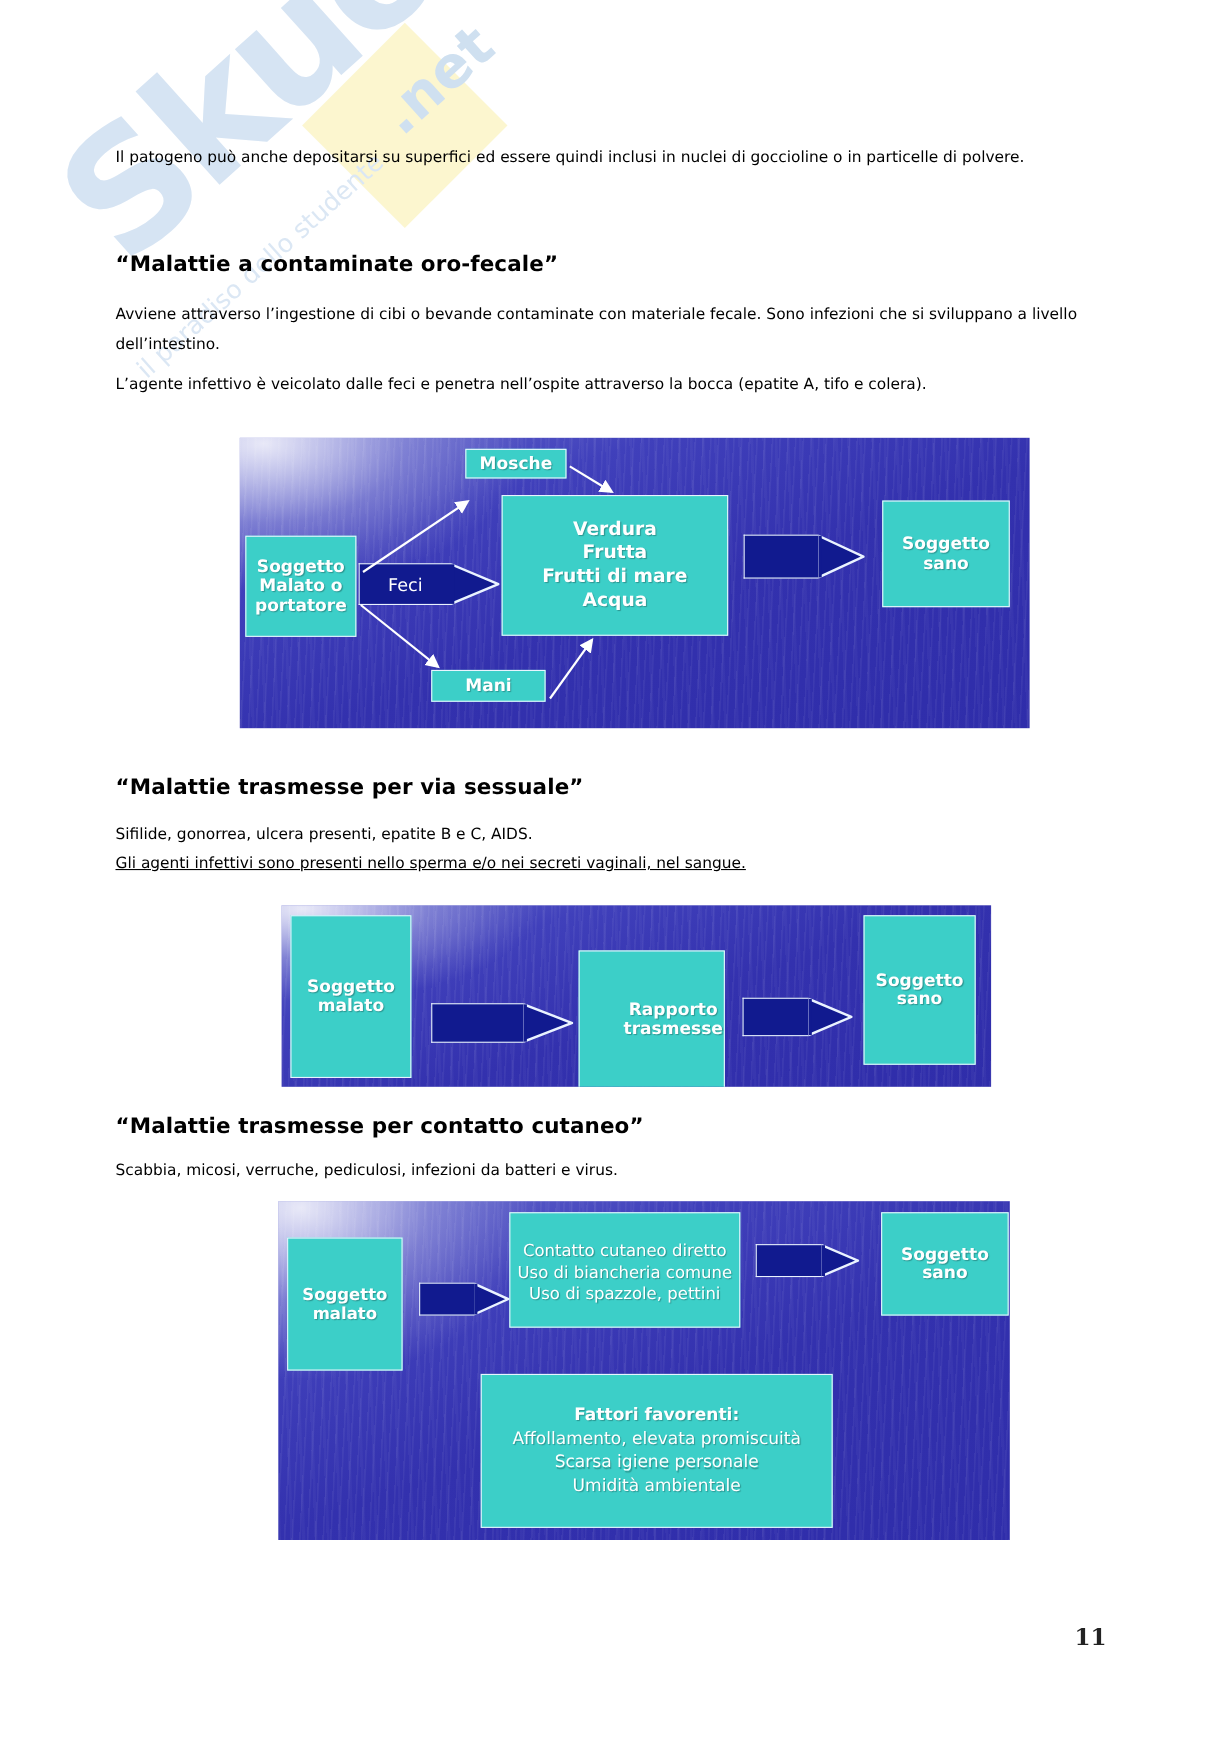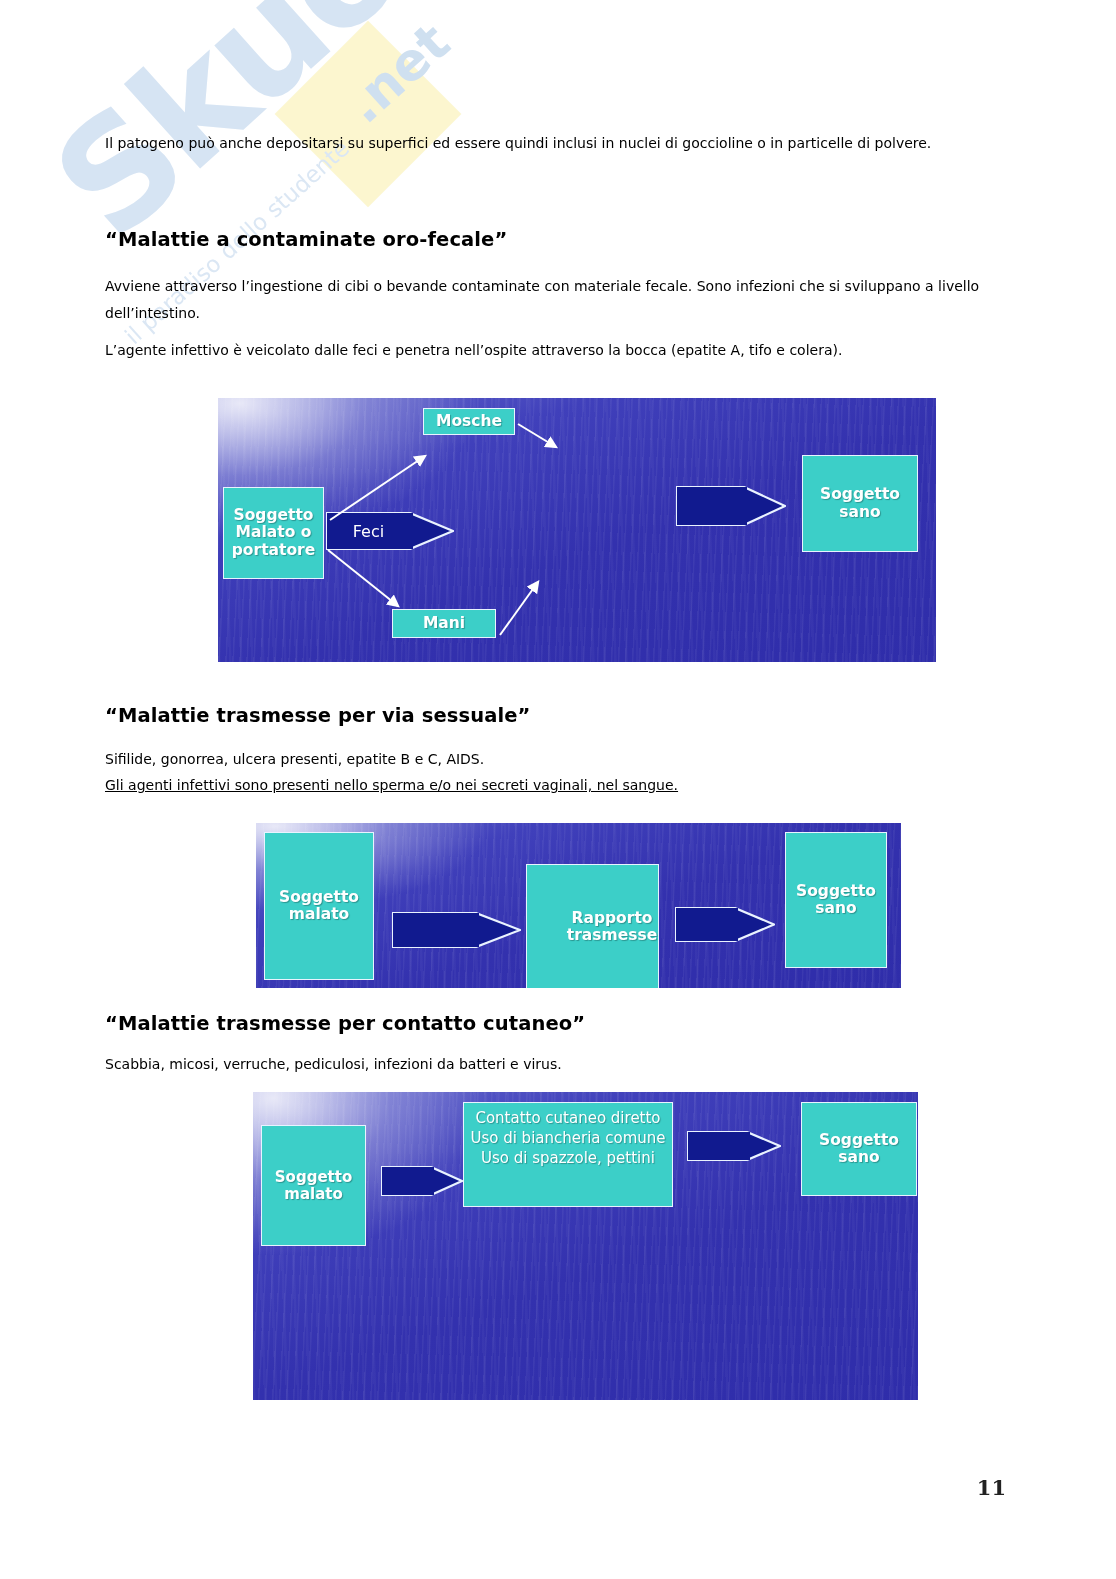--- a/index.html
+++ b/index.html
@@ -208,20 +208,28 @@
       </div>
 
       <div class="box bold" style="left:205px; top:10px; width:92px; height:27px; font-size:15.5px;">
         <span>Mosche</span>
       </div>
 
       <div class="box bold" style="left:174px; top:211px; width:104px; height:29px; font-size:15.5px;">
         <span>Mani</span>
       </div>
 
+      <div class="box bold" style="left:238px; top:52px; width:206px; height:128px; font-size:17px; line-height:1.28;">
+        <div>
+          <span class="ln">Verdura</span>
+          <span class="ln">Frutta</span>
+          <span class="ln">Frutti di mare</span>
+          <span class="ln">Acqua</span>
+        </div>
+      </div>
 
       <div class="box bold" style="left:584px; top:57px; width:116px; height:97px; font-size:15.5px;">
         <div>
           <span class="ln">Soggetto</span>
           <span class="ln">sano</span>
         </div>
       </div>
 
       <div class="arrow" style="left:108px; top:114px; width:128px; height:38px;">
         <div class="shaft">Feci</div>
@@ -315,35 +323,43 @@
 
     <div class="diagram" style="left:253px; top:1092px; width:665px; height:308px;">
 
       <div class="box bold" style="left:8px; top:33px; width:105px; height:121px; font-size:15px;">
         <div>
           <span class="ln">Soggetto</span>
           <span class="ln">malato</span>
         </div>
       </div>
 
-      <div class="box" style="left:210px; top:10px; width:210px; height:105px; font-size:15px; line-height:1.33; align-items:flex-start; padding-top:6px;">
+      <div class="box" style="left:210px; top:10px; width:210px; height:105px; font-size:15px; line-height:1.33; align-items:center; padding-top:6px;">
         <div>
           <span class="ln">Contatto cutaneo diretto</span>
           <span class="ln">Uso di biancheria comune</span>
           <span class="ln">Uso di spazzole, pettini</span>
         </div>
       </div>
 
       <div class="box bold" style="left:548px; top:10px; width:116px; height:94px; font-size:15.5px;">
         <div>
           <span class="ln">Soggetto</span>
           <span class="ln">sano</span>
         </div>
       </div>
 
+      <div class="box" style="left:184px; top:157px; width:320px; height:140px; font-size:15.5px; line-height:1.38;">
+        <div>
+          <span class="ln" style="font-weight:bold;">Fattori favorenti:</span>
+          <span class="ln">Affollamento, elevata promiscuità</span>
+          <span class="ln">Scarsa igiene personale</span>
+          <span class="ln">Umidità ambientale</span>
+        </div>
+      </div>
 
       <div class="arrow" style="left:128px; top:74px; width:82px; height:30px;">
         <div class="shaft"></div>
         <div class="head" style="width:32px;">
           <svg viewBox="0 0 32 30" preserveAspectRatio="none">
             <polygon points="0,1 0,29 31,15" fill="#111a8f" stroke="#eaf3ff" stroke-width="2.2"></polygon>
             <rect x="0" y="1" width="3" height="28" fill="#111a8f"></rect>
           </svg>
         </div>
       </div>

